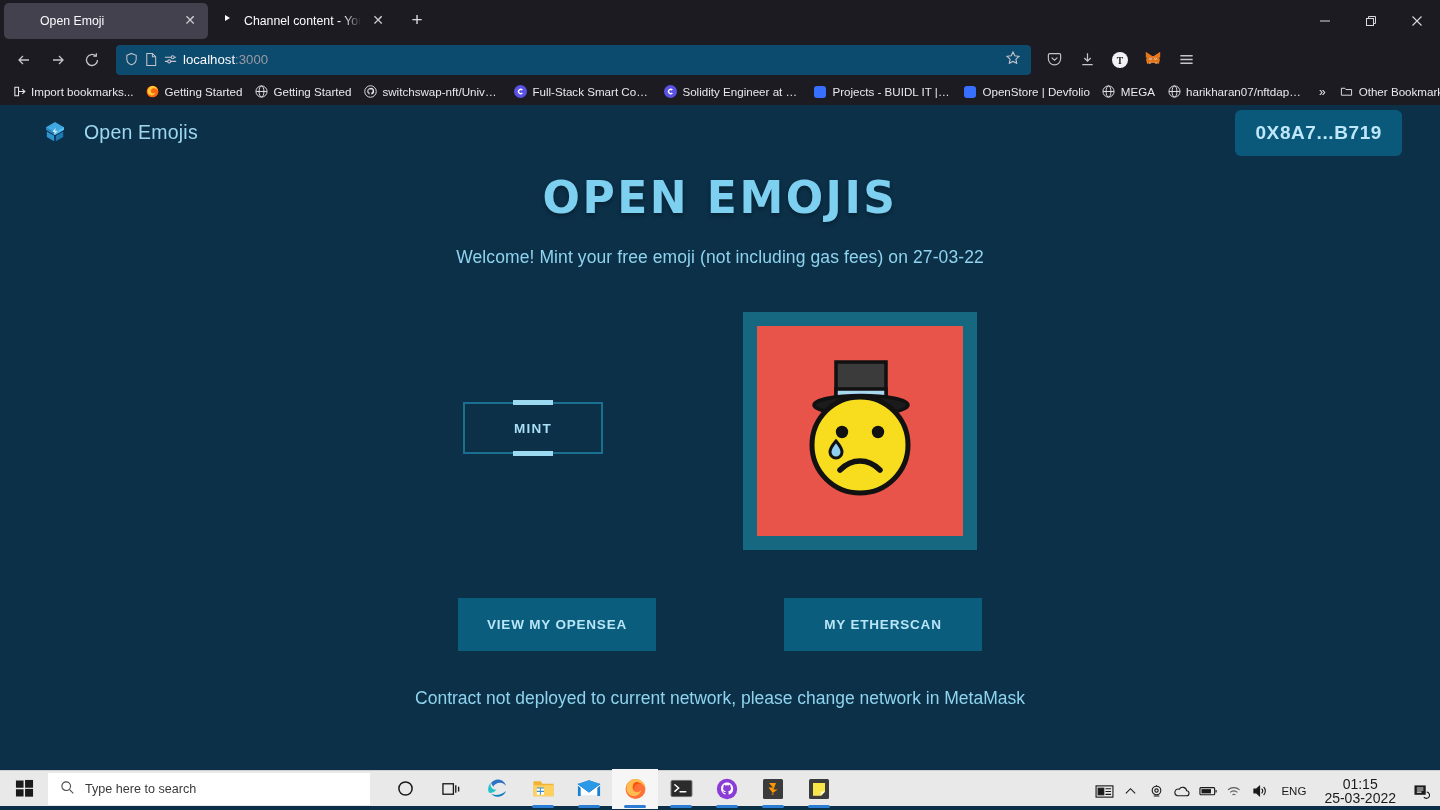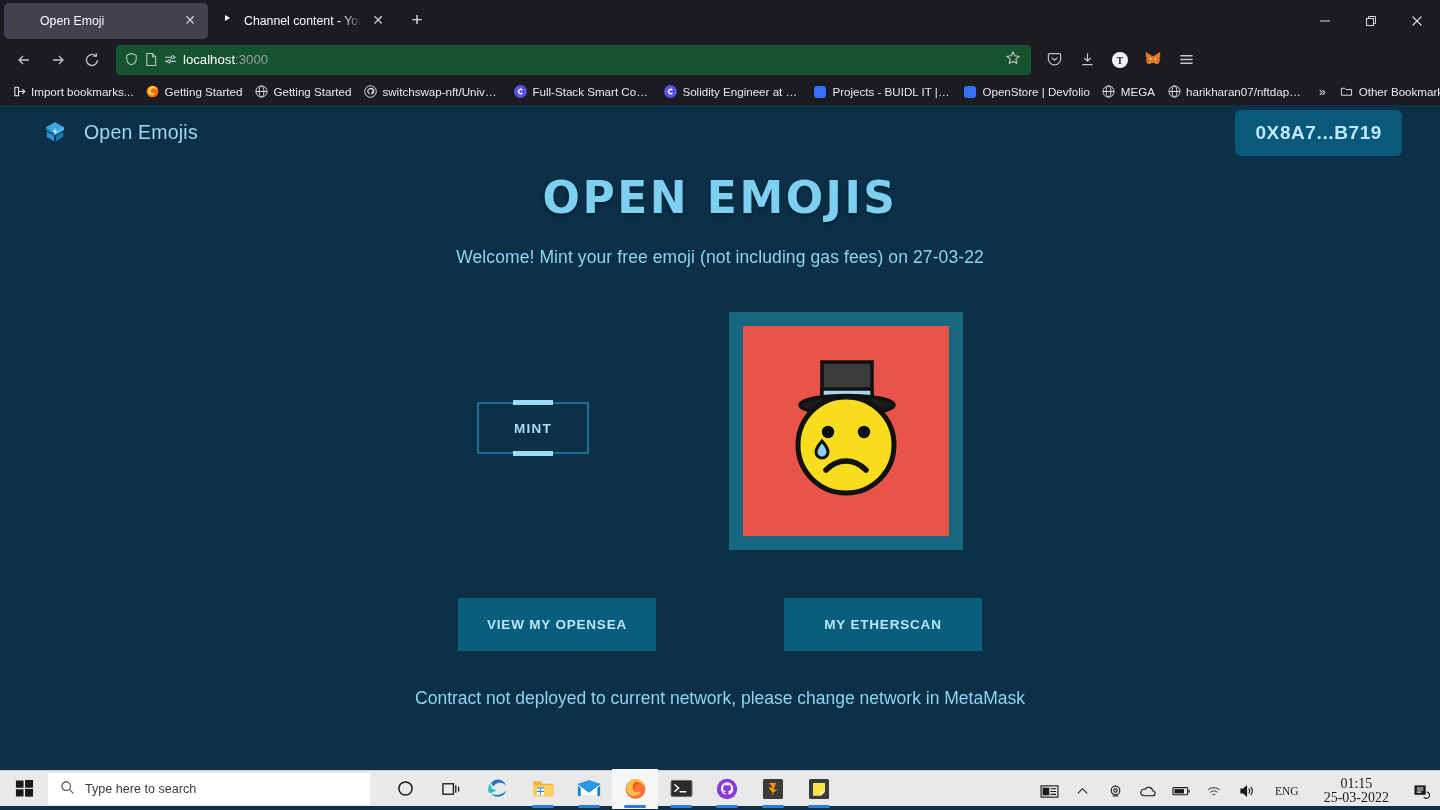--- a/index.html
+++ b/index.html
@@ -68,21 +68,21 @@
     content: ""; position: absolute; left: 5.5px; top: 2.5px;
     border-left: 5px solid #fff;
     border-top: 3px solid transparent; border-bottom: 3px solid transparent;
   }
 
   
   .navbar { height: 37px; display: flex; align-items: center; padding: 0 8px; gap: 2px; }
   .navbtn { width: 32px; height: 30px; display: flex; align-items: center;
             justify-content: center; color: #c5c5cb; border-radius: 4px; }
   .urlbar {
-    flex: 1 1 auto; height: 30px; background: #14532d; border-radius: 4px;
+    flex: 1 1 auto; height: 30px; background: #0c4a6e; border-radius: 4px;
     display: flex; align-items: center; gap: 5px; padding: 0 8px;
     margin: 0 6px 0 6px; max-width: 915px;
   }
   .urlbar .icn { color: #c5c5cb; display: flex; align-items: center; }
   .urltext { flex: 1 1 auto; font-size: 13.2px; color: #fbfbfe; }
   .urltext .dim { color: #9a9aa2; }
   .star { color: #c5c5cb; margin-right: 2px; }
   .navright { display: flex; align-items: center; gap: 3px; }
   .trayicon { width: 30px; height: 30px; display: flex; align-items: center;
               justify-content: center; color: #c5c5cb; border-radius: 4px; }
@@ -129,21 +129,21 @@
     text-align: center; margin-top: 24px; font-size: 17.5px;
     color: #8fd3ef; letter-spacing: .1px;
   }
 
   .middle {
     margin-top: 44px; display: flex; align-items: flex-start;
     justify-content: center; gap: 140px;
   }
   .mintwrap { margin-top: 90px; position: relative; }
   .mintbtn {
-    width: 112px; height: 52px; border: 2px solid #1a7090;
+    width: 140px; height: 52px; border: 2px solid #1a7090;
     background: transparent; color: #aadff5;
     font-size: 13.5px; font-weight: bold; letter-spacing: 1.3px;
     display: flex; align-items: center; justify-content: center;
     position: relative;
   }
   .mintbtn::before, .mintbtn::after {
     content: ""; position: absolute; left: 50%; transform: translateX(-50%);
     width: 40px; height: 5px; background: #9ed9f2;
   }
   .mintbtn::before { top: -4px; }
@@ -188,21 +188,21 @@
     width: 46px; height: 40px; display: flex; align-items: center;
     justify-content: center; position: relative;
   }
   .tbicon.running::after {
     content: ""; position: absolute; bottom: 1px; left: 12px;
     width: 22px; height: 3px; background: #2b7cd3; border-radius: 2px;
   }
   .tbicon.active { background: #f6f6f6; }
   .tray {
     position: absolute; right: 0; top: 0; height: 40px; display: flex;
-    align-items: center; gap: 7px; padding-right: 4px; color: #222; font-family: Liberation Serif, serif;
+    align-items: center; gap: 0; padding-right: 4px; color: #222;
   }
   .tray-i { width: 26px; height: 40px; display: flex; align-items: center;
             justify-content: center; }
   .tray-lang { font-size: 11.5px; padding: 0 8px; color: #1a1a1a; }
   .clock {
     font-size: 14px; line-height: 14px; text-align: center;
     padding: 0 10px; color: #1a1a1a;
   }
   .notifbtn { width: 30px; height: 40px; display: flex; align-items: center;
               justify-content: center; }

